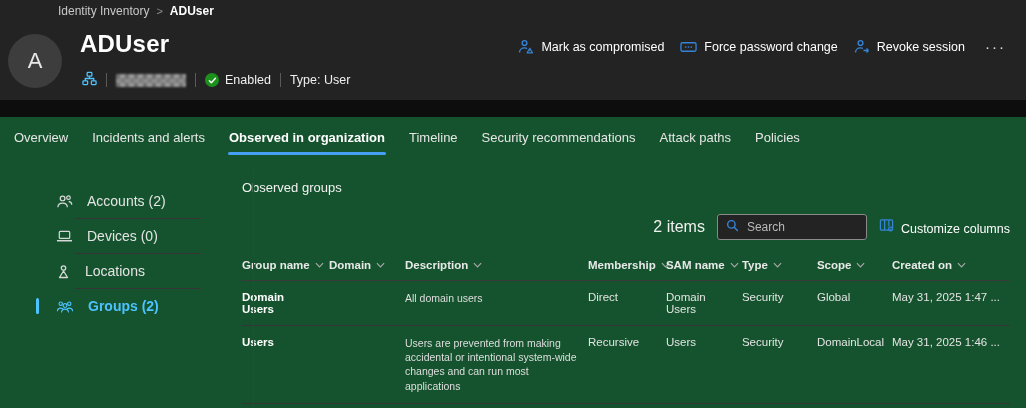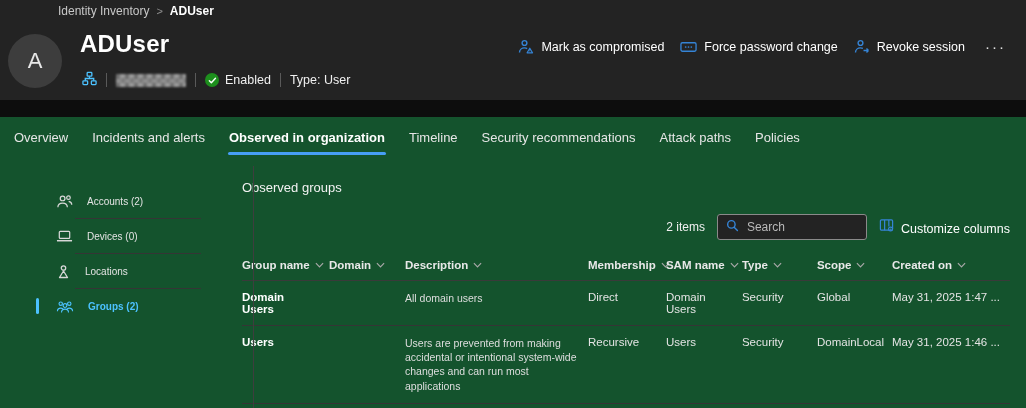--- a/index.html
+++ b/index.html
@@ -35,30 +35,30 @@
   
   .content { position:relative; width:1026px; height:292px; background:#14532d; }
   .tabbar { display:flex; gap:22px; padding:0 0 0 13px; height:41px; align-items:center; }
   .tab { font-size:13px; color:#e6e6e6; cursor:pointer; position:relative; padding:11px 1px; white-space:nowrap; }
   .tab.active { font-weight:bold; color:#ffffff; }
   .tab.active::after { content:""; position:absolute; left:0; right:0; bottom:1px; height:3px; border-radius:2px; background:#479ef5; }
   .body-split { position:relative; display:flex; height:250px; }
   .v-divider { position:absolute; left:253px; top:8px; bottom:0; width:1px; background:#3e3e3e; }
   
   .sidebar { width:253px; padding-top:26px; }
-  .side-item { position:relative; display:flex; align-items:center; gap:14px; height:34px; padding-left:56px; font-size:10px; color:#e4e4e4; cursor:pointer; }
+  .side-item { position:relative; display:flex; align-items:center; gap:14px; height:34px; padding-left:56px; font-size:14px; color:#e4e4e4; cursor:pointer; }
   .side-item svg { display:block; flex:0 0 auto; }
   .side-item.active { color:#4cc2ff; font-weight:bold; }
   .side-item.active .bar { position:absolute; left:36px; top:9px; width:3px; height:16px; border-radius:2px; background:#4cc2ff; }
   .side-sep { height:1px; background:#353535; margin:0 23px 0 75px; }
   
   .main { flex:1; padding:0 16px 0 18px; }
   .section-title { font-size:13px; color:#f2f2f2; padding:22px 0 0 0; }
   .toolbar { display:flex; align-items:center; justify-content:flex-end; gap:12px; margin-top:18px; height:28px; }
-  .items-count { font-size:12px; color:#f0f0f0; }
+  .items-count { font-size:16px; color:#f0f0f0; }
   .searchbox { display:flex; align-items:center; gap:8px; width:150px; height:26px; border:1px solid #8a8a8a; border-radius:3px; background:#232323; padding:0 8px; }
   .searchbox input { flex:1; min-width:0; border:none; outline:none; background:transparent; color:#e6e6e6; font-size:12px; font-family:inherit; }
   .searchbox input::placeholder { color:#b9b9b9; }
   .customize { display:flex; align-items:flex-end; gap:7px; font-size:12.5px; color:#ffffff; cursor:pointer; white-space:nowrap; }
   
   .tbl { margin-top:10px; }
   .tbl-grid { display:grid; grid-template-columns:87px 76px 183px 78px 76px 75px 75px 1fr; column-gap:0; align-items:start; }
   .tbl-head { border-bottom:1px solid #3a3a3a; padding:8px 0 9px 0; }
   .th { display:flex; align-items:center; gap:5px; font-size:11.5px; font-weight:bold; color:#e8e8e8; cursor:pointer; white-space:nowrap; }
   .th svg { flex:0 0 auto; }

